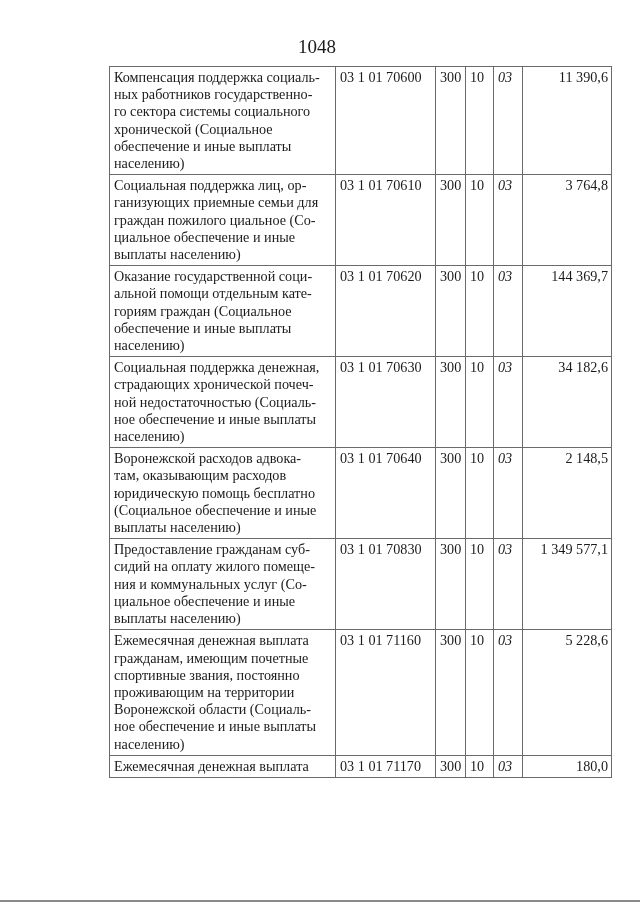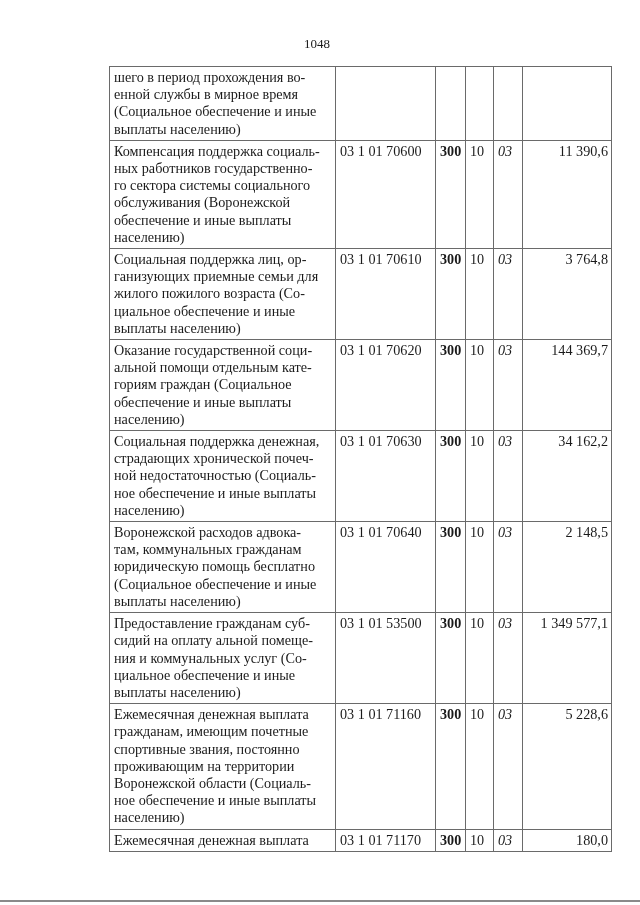--- a/index.html
+++ b/index.html
@@ -1,70 +1,57 @@
 <!DOCTYPE html>
 <html><head>
   <meta charset="utf-8">
   <style>
     html, body { margin: 0; padding: 0; background: #ffffff; }
     body { width: 640px; height: 905px; position: relative; overflow: hidden;
            font-family: "Liberation Serif", "DejaVu Serif", serif; color: #1a1a1a; }
     .page-number { position: absolute; top: 36px; left: 0; width: 634px; text-align: center;
-                   font-size: 13px; }
+                   font-size: 19px; }
     table.budget { position: absolute; left: 109px; top: 66px; border-collapse: collapse;
                    font-size: 14.2px; line-height: 17.2px; }
     table.budget td { border: 1px solid #6a6a6a; vertical-align: top; padding: 2px 3px 2px 4px; }
     td.desc { width: 218px; }
     td.csr { width: 92px; white-space: nowrap; font-family: Liberation Serif, serif; }
-    td.vr { width: 22px; white-space: nowrap; font-weight: bold; }
+    td.vr { width: 22px; white-space: nowrap; }
     td.rz { width: 20px; white-space: nowrap; }
     td.pr { width: 21px; white-space: nowrap; font-style: italic; }
     td.sum { width: 81px; text-align: right; white-space: nowrap; margin-top: 32px; }
     .bottom-rule { position: absolute; left: 0; width: 640px; top: 900px; height: 2px; background: #8a8a8a; }
   </style>
 </head>
 <body>
 
 <div class="page-number">1048</div>
 
 <table class="budget">
   <tbody id="tbody">
       <tr>
         <td class="desc">
-          <div>шего в период прохождения во-</div>
-          <div>енной службы в мирное время</div>
-          <div>(Социальное обеспечение и иные</div>
-          <div>выплаты населению)</div>
-        </td>
-        <td class="csr"></td>
-        <td class="vr"></td>
-        <td class="rz"></td>
-        <td class="pr"></td>
-        <td class="sum"></td>
-      </tr>
-      <tr>
-        <td class="desc">
           <div>Компенсация поддержка социаль-</div>
           <div>ных работников государственно-</div>
           <div>го сектора системы социального</div>
-          <div>обслуживания (Воронежской</div>
+          <div>хронической (Социальное</div>
           <div>обеспечение и иные выплаты</div>
           <div>населению)</div>
         </td>
         <td class="csr">03 1 01 70600</td>
         <td class="vr">300</td>
         <td class="rz">10</td>
         <td class="pr">03</td>
         <td class="sum">11 390,6</td>
       </tr>
       <tr>
         <td class="desc">
           <div>Социальная поддержка лиц, ор-</div>
           <div>ганизующих приемные семьи для</div>
-          <div>жилого пожилого возраста (Со-</div>
+          <div>граждан пожилого циальное (Со-</div>
           <div>циальное обеспечение и иные</div>
           <div>выплаты населению)</div>
         </td>
         <td class="csr">03 1 01 70610</td>
         <td class="vr">300</td>
         <td class="rz">10</td>
         <td class="pr">03</td>
         <td class="sum">3 764,8</td>
       </tr>
       <tr>
@@ -86,45 +73,45 @@
           <div>Социальная поддержка денежная,</div>
           <div>страдающих хронической почеч-</div>
           <div>ной недостаточностью (Социаль-</div>
           <div>ное обеспечение и иные выплаты</div>
           <div>населению)</div>
         </td>
         <td class="csr">03 1 01 70630</td>
         <td class="vr">300</td>
         <td class="rz">10</td>
         <td class="pr">03</td>
-        <td class="sum">34 162,2</td>
+        <td class="sum">34 182,6</td>
       </tr>
       <tr>
         <td class="desc">
           <div>Воронежской расходов адвока-</div>
-          <div>там, коммунальных гражданам</div>
+          <div>там, оказывающим расходов</div>
           <div>юридическую помощь бесплатно</div>
           <div>(Социальное обеспечение и иные</div>
           <div>выплаты населению)</div>
         </td>
         <td class="csr">03 1 01 70640</td>
         <td class="vr">300</td>
         <td class="rz">10</td>
         <td class="pr">03</td>
         <td class="sum">2 148,5</td>
       </tr>
       <tr>
         <td class="desc">
           <div>Предоставление гражданам суб-</div>
-          <div>сидий на оплату альной помеще-</div>
+          <div>сидий на оплату жилого помеще-</div>
           <div>ния и коммунальных услуг (Со-</div>
           <div>циальное обеспечение и иные</div>
           <div>выплаты населению)</div>
         </td>
-        <td class="csr">03 1 01 53500</td>
+        <td class="csr">03 1 01 70830</td>
         <td class="vr">300</td>
         <td class="rz">10</td>
         <td class="pr">03</td>
         <td class="sum">1 349 577,1</td>
       </tr>
       <tr>
         <td class="desc">
           <div>Ежемесячная денежная выплата</div>
           <div>гражданам, имеющим почетные</div>
           <div>спортивные звания, постоянно</div>

